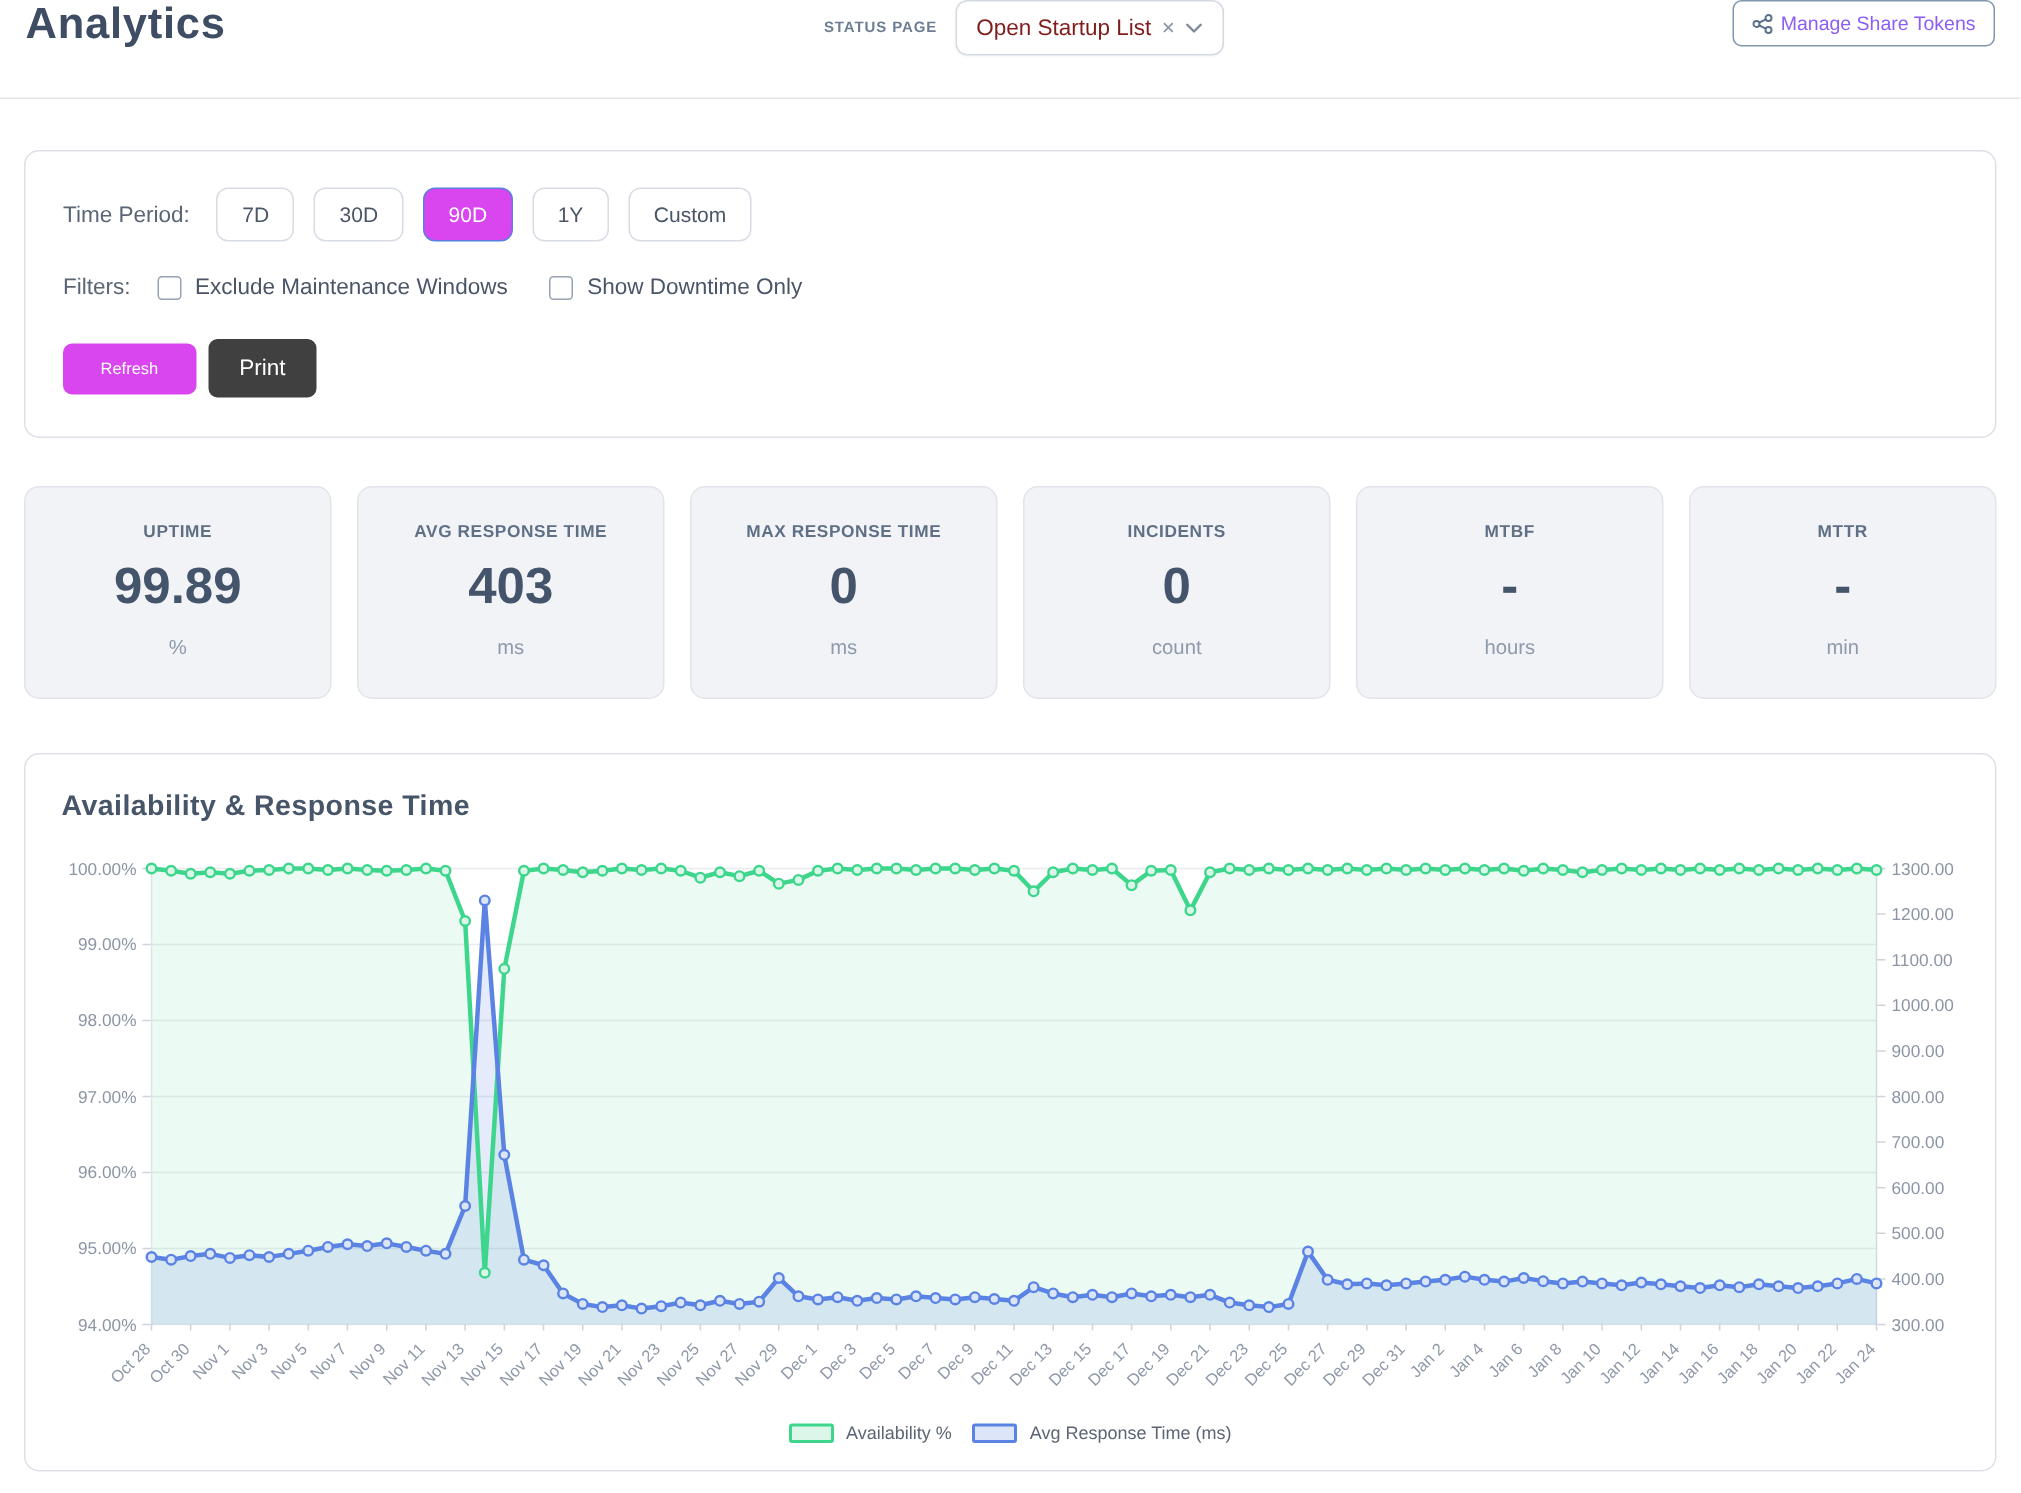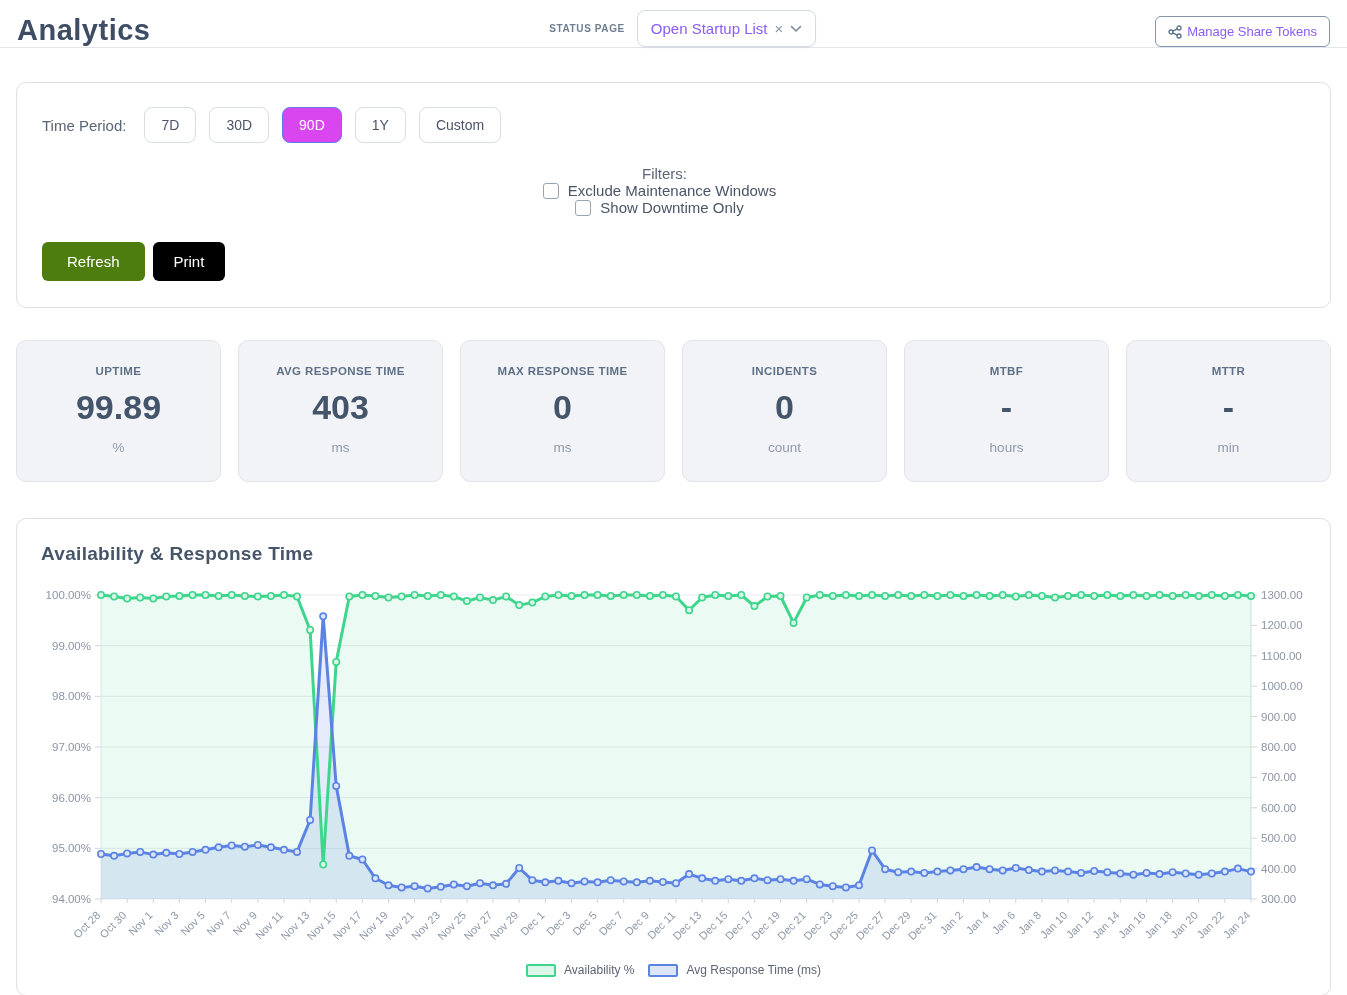--- a/index.html
+++ b/index.html
@@ -1,41 +1,41 @@
 <!DOCTYPE html>
 <html><head>
 <meta charset="utf-8">
 <style>
   * { box-sizing: border-box; margin: 0; padding: 0; }
   html,body { width:1347px; background:#ffffff; font-family:"Liberation Sans",sans-serif; color:#46566c; }
 
   
-  .header { display:flex; align-items:flex-end; height:48px; padding:0 17px; border-bottom:1px solid #e3e5ea; }
+  .header { display:flex; align-items:flex-start; height:66px; padding:0 17px; border-bottom:1px solid #e3e5ea; }
   .app-title { font-size:29px; font-weight:700; color:#3e4d63; letter-spacing:0.5px; }
   .status-group { display:flex; align-items:center; margin-left:auto; margin-right:auto; padding-left:60px; }
   .status-label { font-size:10px; font-weight:700; color:#6e7e92; letter-spacing:0.6px; margin-right:12px; }
   .select-box { display:flex; align-items:center; gap:7px; border:1px solid #d5d9e2; border-radius:8px; padding:9px 13px; background:#fff; box-shadow:0 1px 2px rgba(30,40,60,0.04); cursor:pointer; }
-  .select-value { font-size:15px; color:#8b5cf6; }
+  .select-value { font-size:15px; color:#7f1d1d; }
   .select-clear { font-size:15px; color:#8a94a4; line-height:1; }
   .manage-btn { display:flex; align-items:center; gap:5px; border:1px solid #8296ad; border-radius:6px; background:#fff; padding:7px 12px; font-size:13px; color:#8b5cf6; cursor:pointer; }
 
   
   .panel { border:1px solid #dde0e8; border-radius:10px; margin:0 16px; background:#fff; }
   .filter-panel { margin-top:34px; padding:24px 25px 26px 25px; }
   .filter-row { display:flex; align-items:center; }
   .filter-label { font-size:15px; color:#5a6676; margin-right:18px; }
   .btn-period { border:1px solid #d8dce4; background:#fff; border-radius:8px; padding:9px 16px; font-size:14px; color:#4a5568; margin-right:13px; cursor:pointer; font-family:inherit; }
   .btn-period.active { background:#d946ef; border-color:#5b7ce0; color:#fff; }
-  .filters-row { margin-top:22px;flex-direction:column; }
+  .filters-row { margin-top:22px; }
   .check-item { display:flex; align-items:center; margin-right:28px; cursor:pointer; }
   .checkbox { width:16px; height:16px; border:1.5px solid #97a2b2; border-radius:3px; background:#fff; margin-right:9px; }
   .check-label { font-size:15px; color:#4a5568; }
   .actions-row { margin-top:26px; }
-  .btn-primary { background:#4d7c0f; color:#fff; border:none; border-radius:6px; padding:11px 25px; font-size:15px; cursor:pointer; margin-right:8px; font-family:inherit; }
-  .btn-slate { background:#000000; color:#fff; border:none; border-radius:6px; padding:11px 21px; font-size:15px; cursor:pointer; font-family:inherit; }
+  .btn-primary { background:#d946ef; color:#fff; border:none; border-radius:6px; padding:11px 25px; font-size:11px; cursor:pointer; margin-right:8px; font-family:inherit; }
+  .btn-slate { background:#404040; color:#fff; border:none; border-radius:6px; padding:11px 21px; font-size:15px; cursor:pointer; font-family:inherit; }
 
   
   .stats-row { display:flex; gap:17px; margin:32px 16px 0 16px; }
   .stat-card { flex:1; background:#f2f3f7; border:1px solid #e2e4ec; border-radius:10px; text-align:center; padding:24px 6px 26px 6px; }
   .stat-label { font-size:11.5px; font-weight:700; color:#5f7086; letter-spacing:0.4px; }
   .stat-value { font-size:34px; font-weight:700; color:#44546a; margin:11px 0 13px 0; }
   .stat-unit { font-size:13.5px; color:#8e99ab; }
 
   
   .chart-panel { margin-top:36px; margin-bottom:20px; padding:24px 24px 18px 24px; }

